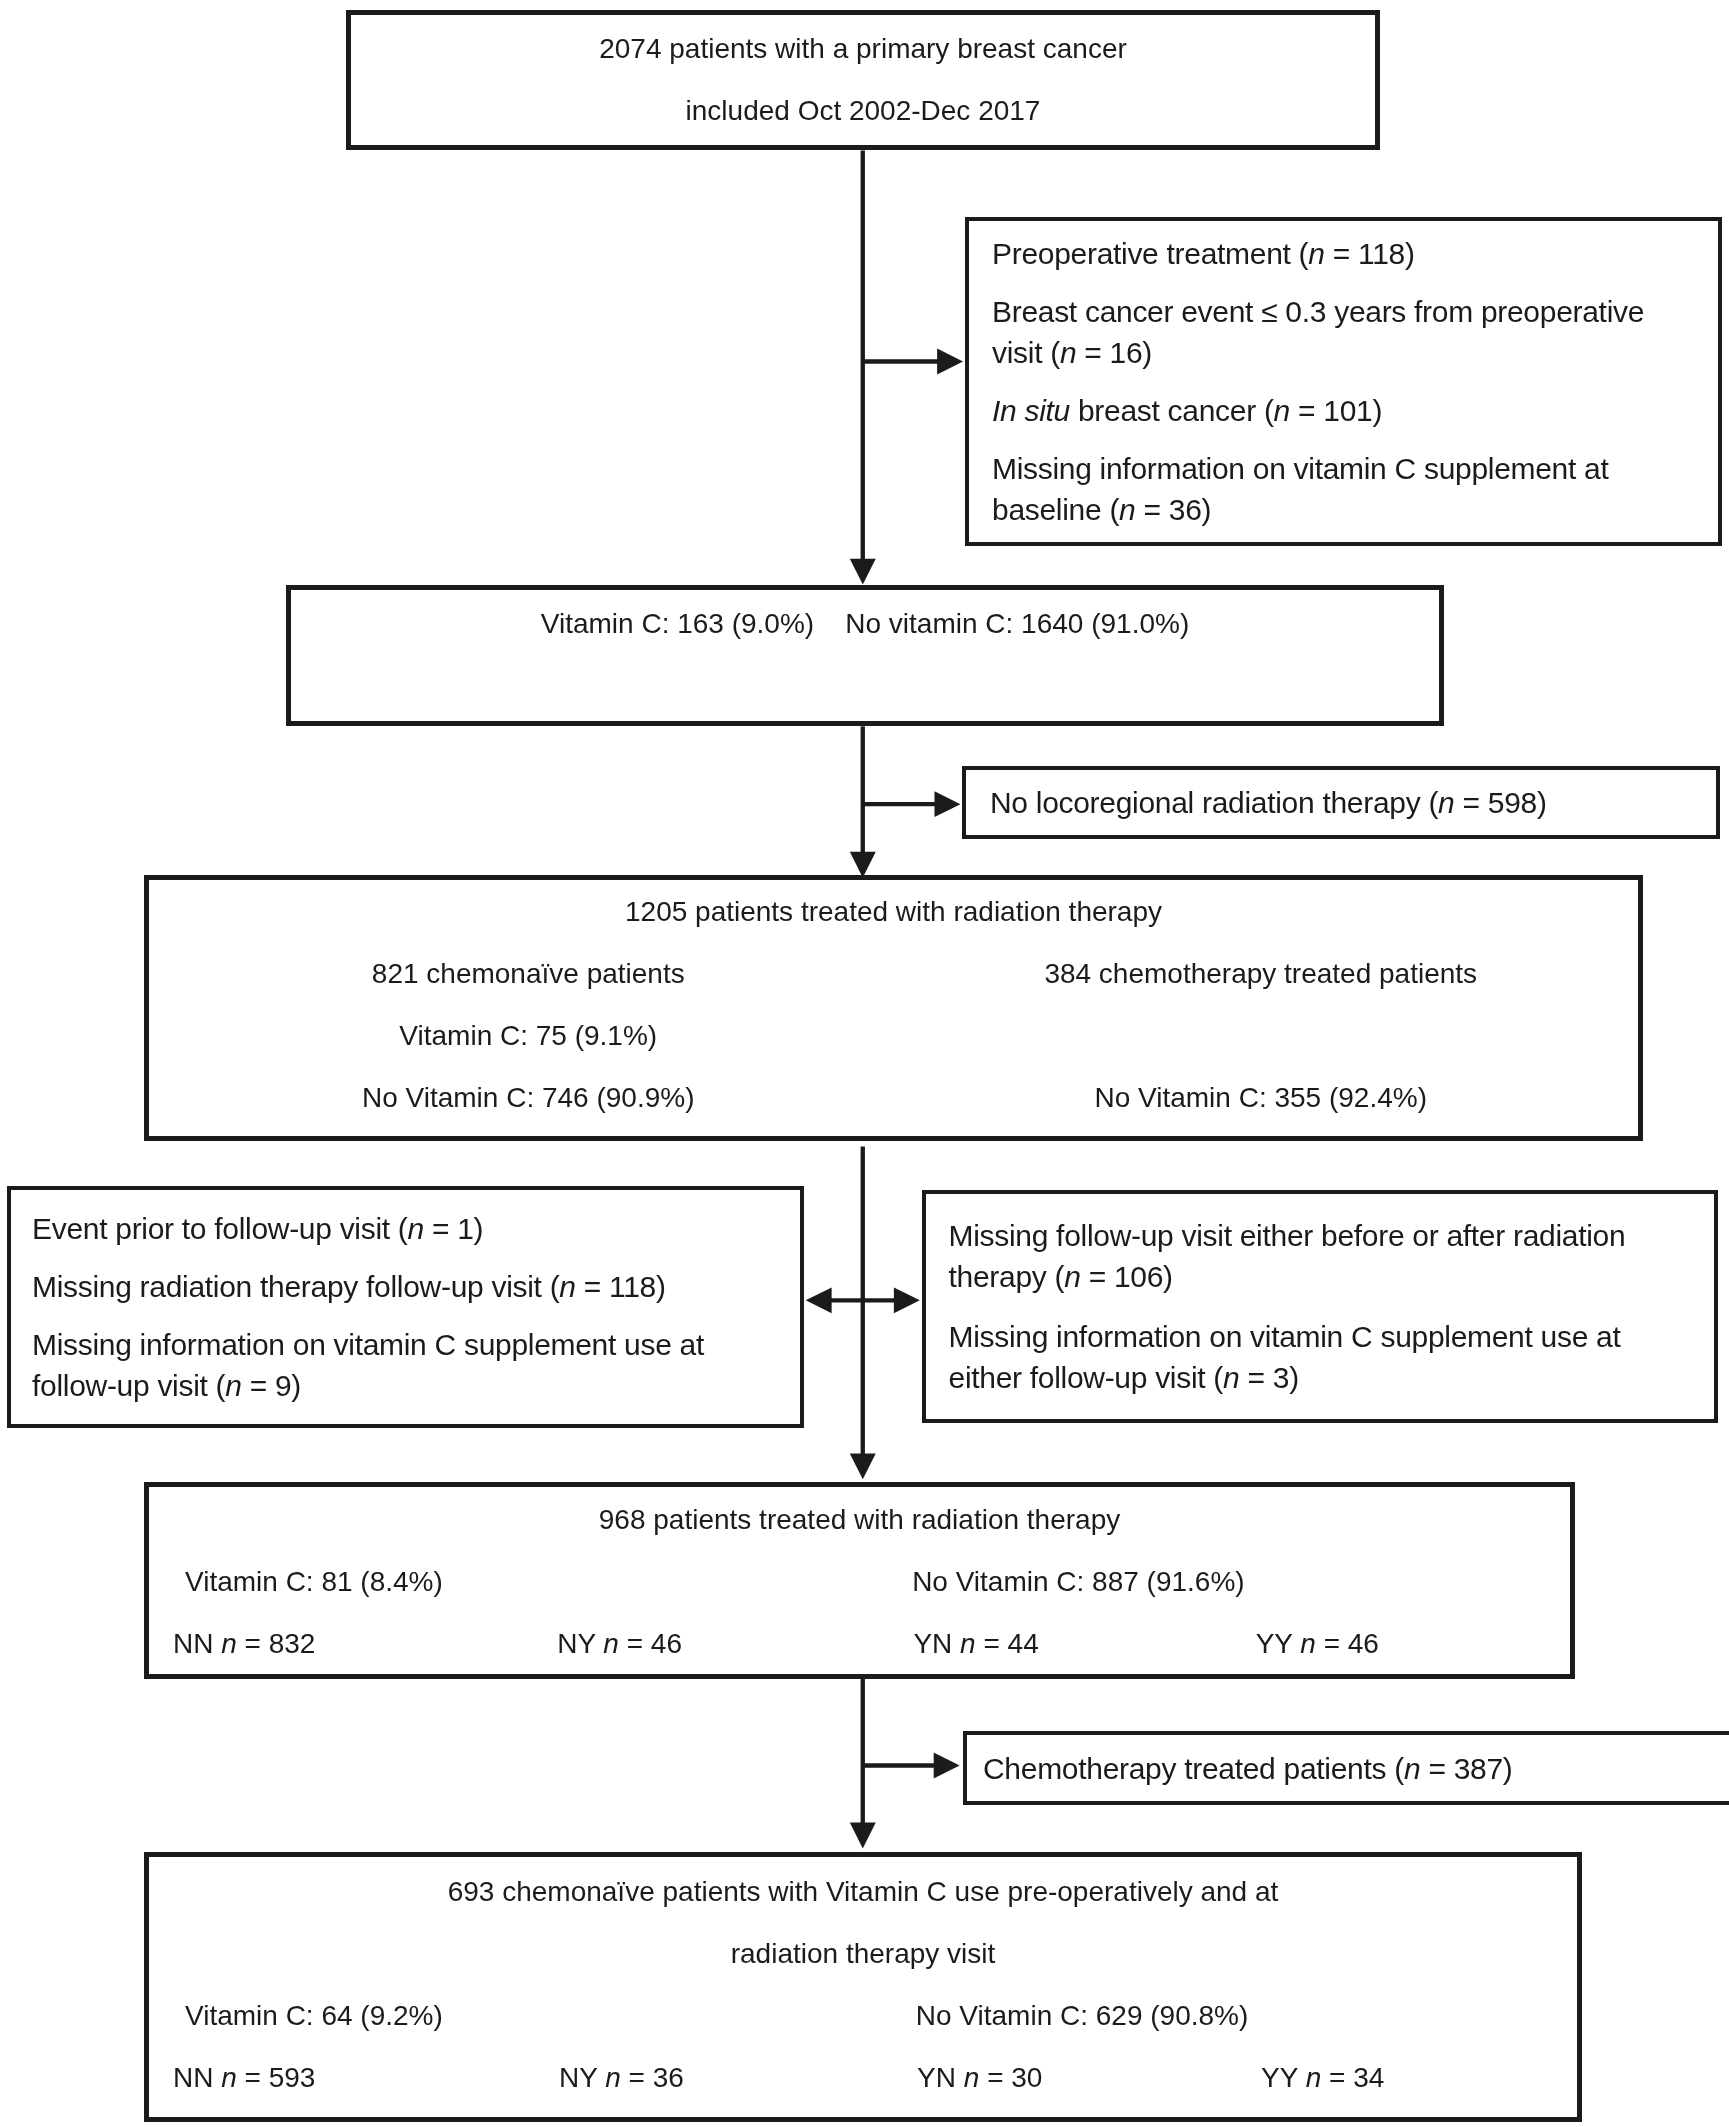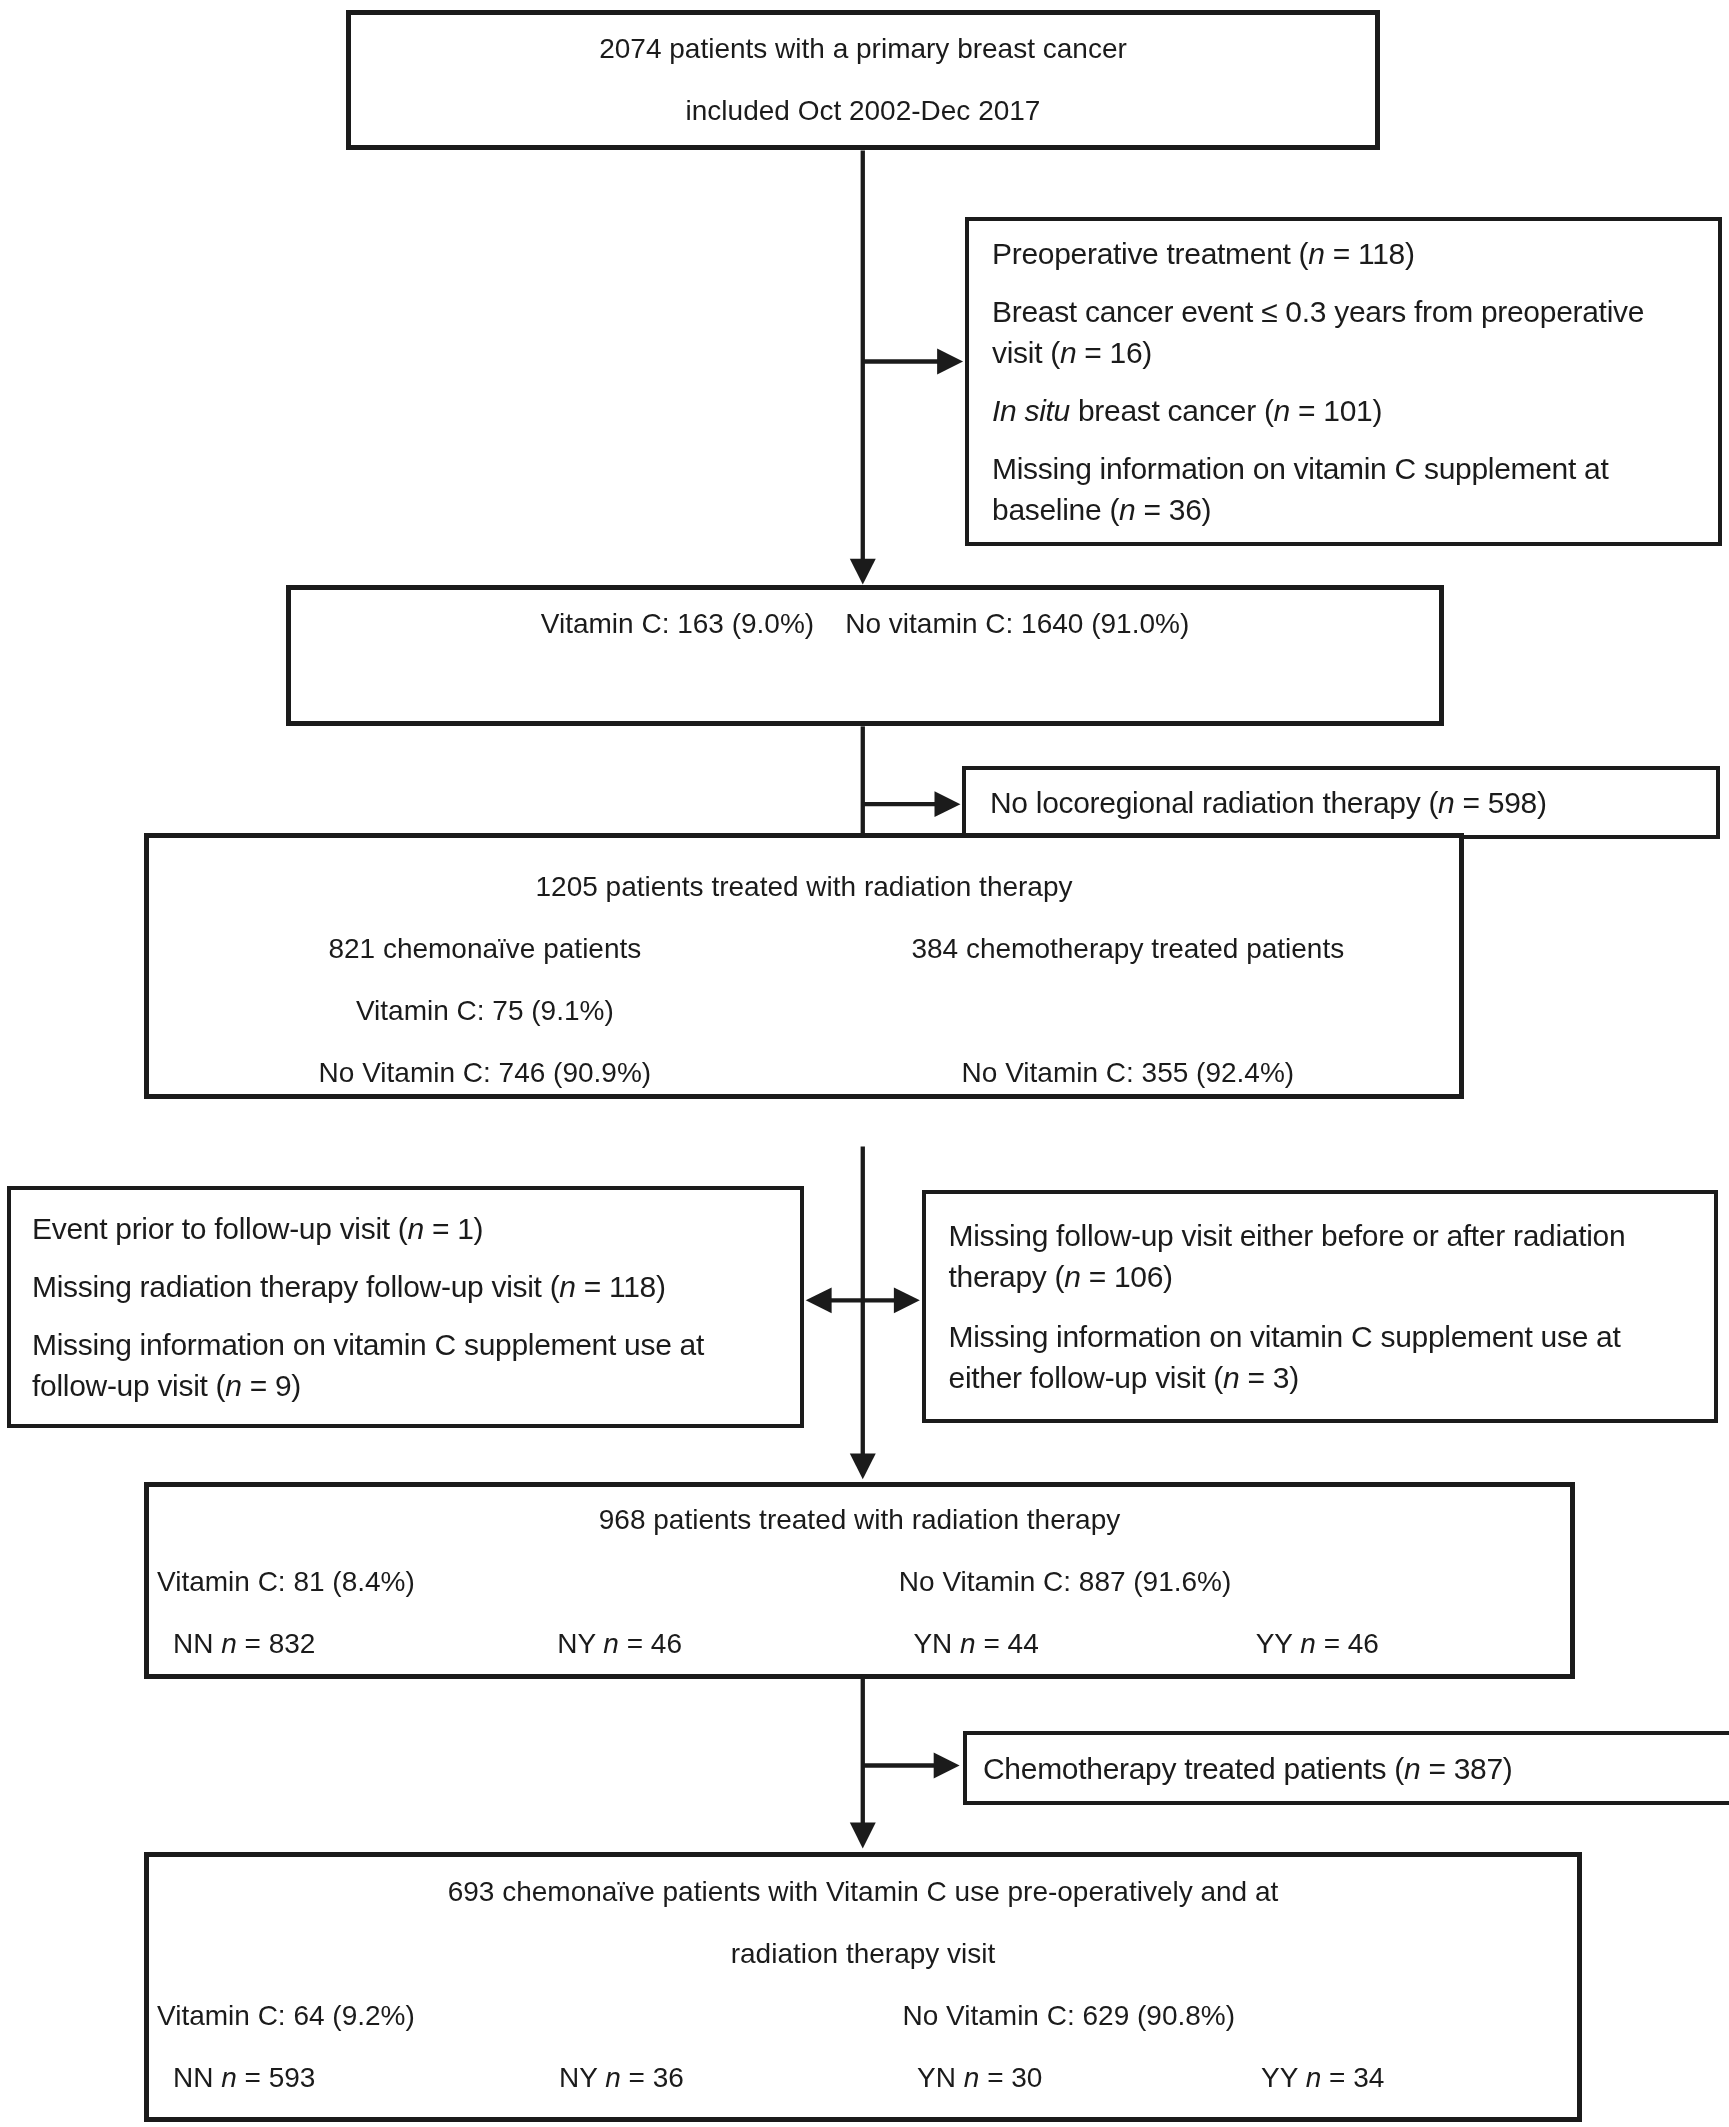--- a/index.html
+++ b/index.html
@@ -13,21 +13,21 @@
     border:5.2px solid #1b1b1b;
   }
   .main{font-size:28px;line-height:62px;}
   .side{
     border-width:4.3px;font-size:30px;line-height:41px;letter-spacing:-0.3px;
     display:flex;flex-direction:column;justify-content:center;
   }
   .center{text-align:center;}
   .prewrap{white-space:pre-wrap;}
   .row2{display:grid;grid-template-columns:48.5% 51.5%;padding-left:24px;text-align:center;}
-  .vitrow{display:grid;grid-template-columns:52.5% 47.5%;padding-left:8px;}
+  .vitrow{display:grid;grid-template-columns:52.5% 47.5%;padding-left:36px;}
   .grouprow{display:grid;grid-template-columns:27.5% 25.5% 24.5% auto;padding-left:24px;}
   .it{font-style:italic;}
   .excl-item{margin:0;}
 </style>
 </head>
 <body>
 
 <div class="canvas">
 
   <svg class="connectors" viewBox="0 0 2000 2460" xmlns="http://www.w3.org/2000/svg">
@@ -81,21 +81,21 @@
   </div>
 
   <div class="box main center" style="left:286px;top:585px;width:1158px;height:141px;padding-top:2.6px;">
     <div class="prewrap">Vitamin C: 163 (9.0%)&nbsp;&nbsp;&nbsp;&nbsp;No vitamin C: 1640 (91.0%)</div>
   </div>
 
   <div class="box side" style="left:962px;top:766px;width:758px;height:73px;padding:0 24px;">
     <p class="excl-item"><span>No locoregional radiation therapy (</span><span class="it">n</span><span>&nbsp;=&nbsp;598)</span></p>
   </div>
 
-  <div class="box main" style="left:144px;top:833px;width:1320px;height:266px;padding-top:18px;">
+  <div class="box main" style="left:144px;top:875px;width:1499px;height:266px;padding-top:1px;">
     <div class="center">1205 patients treated with radiation therapy</div>
     <div class="row2">
       <div>821 chemonaïve patients</div>
       <div>384 chemotherapy treated patients</div>
     </div>
     <div class="row2">
       <div>Vitamin C: 75 (9.1%)</div>
     </div>
     <div class="row2">
       <div>No Vitamin C: 746 (90.9%)</div>

